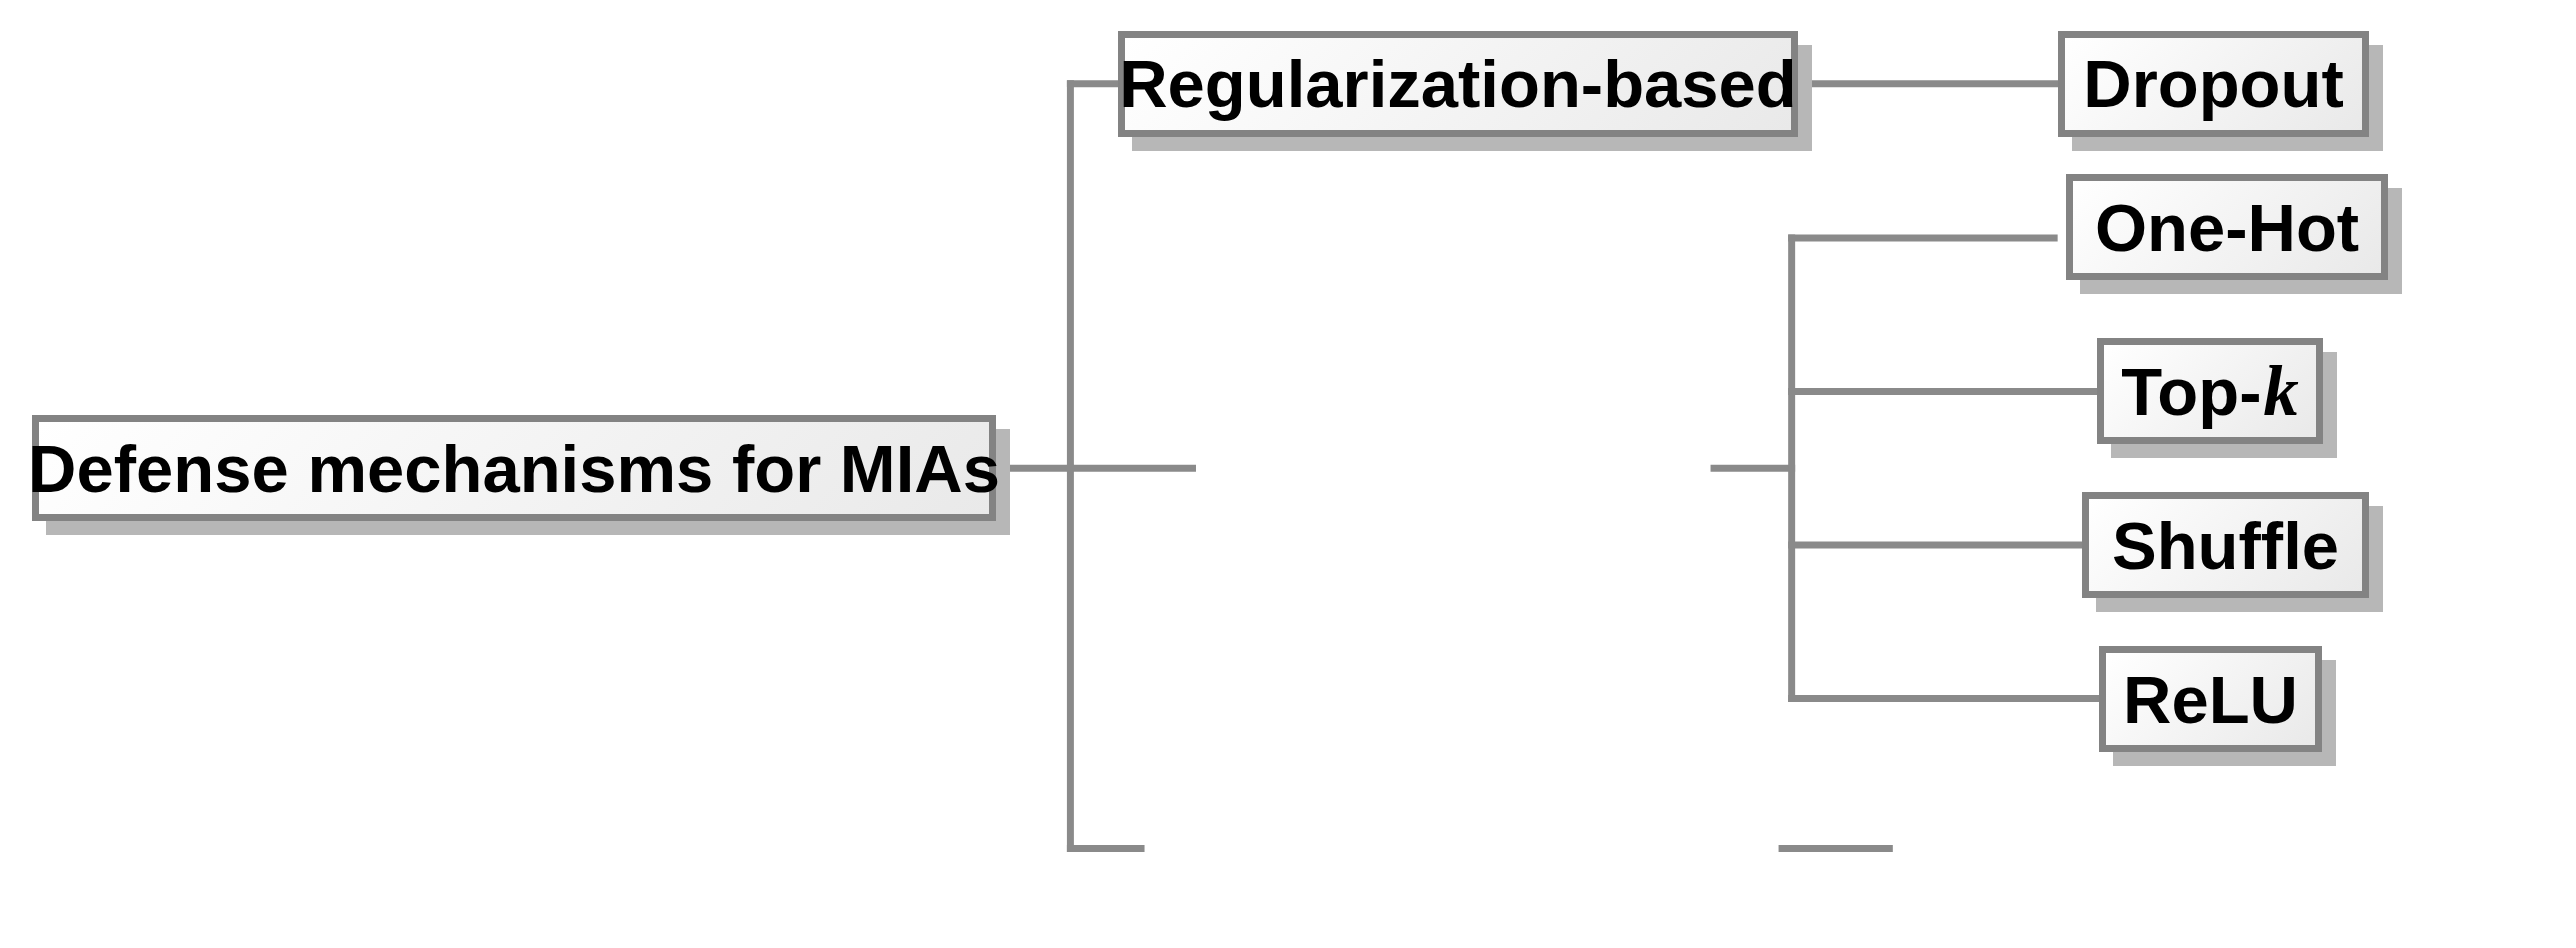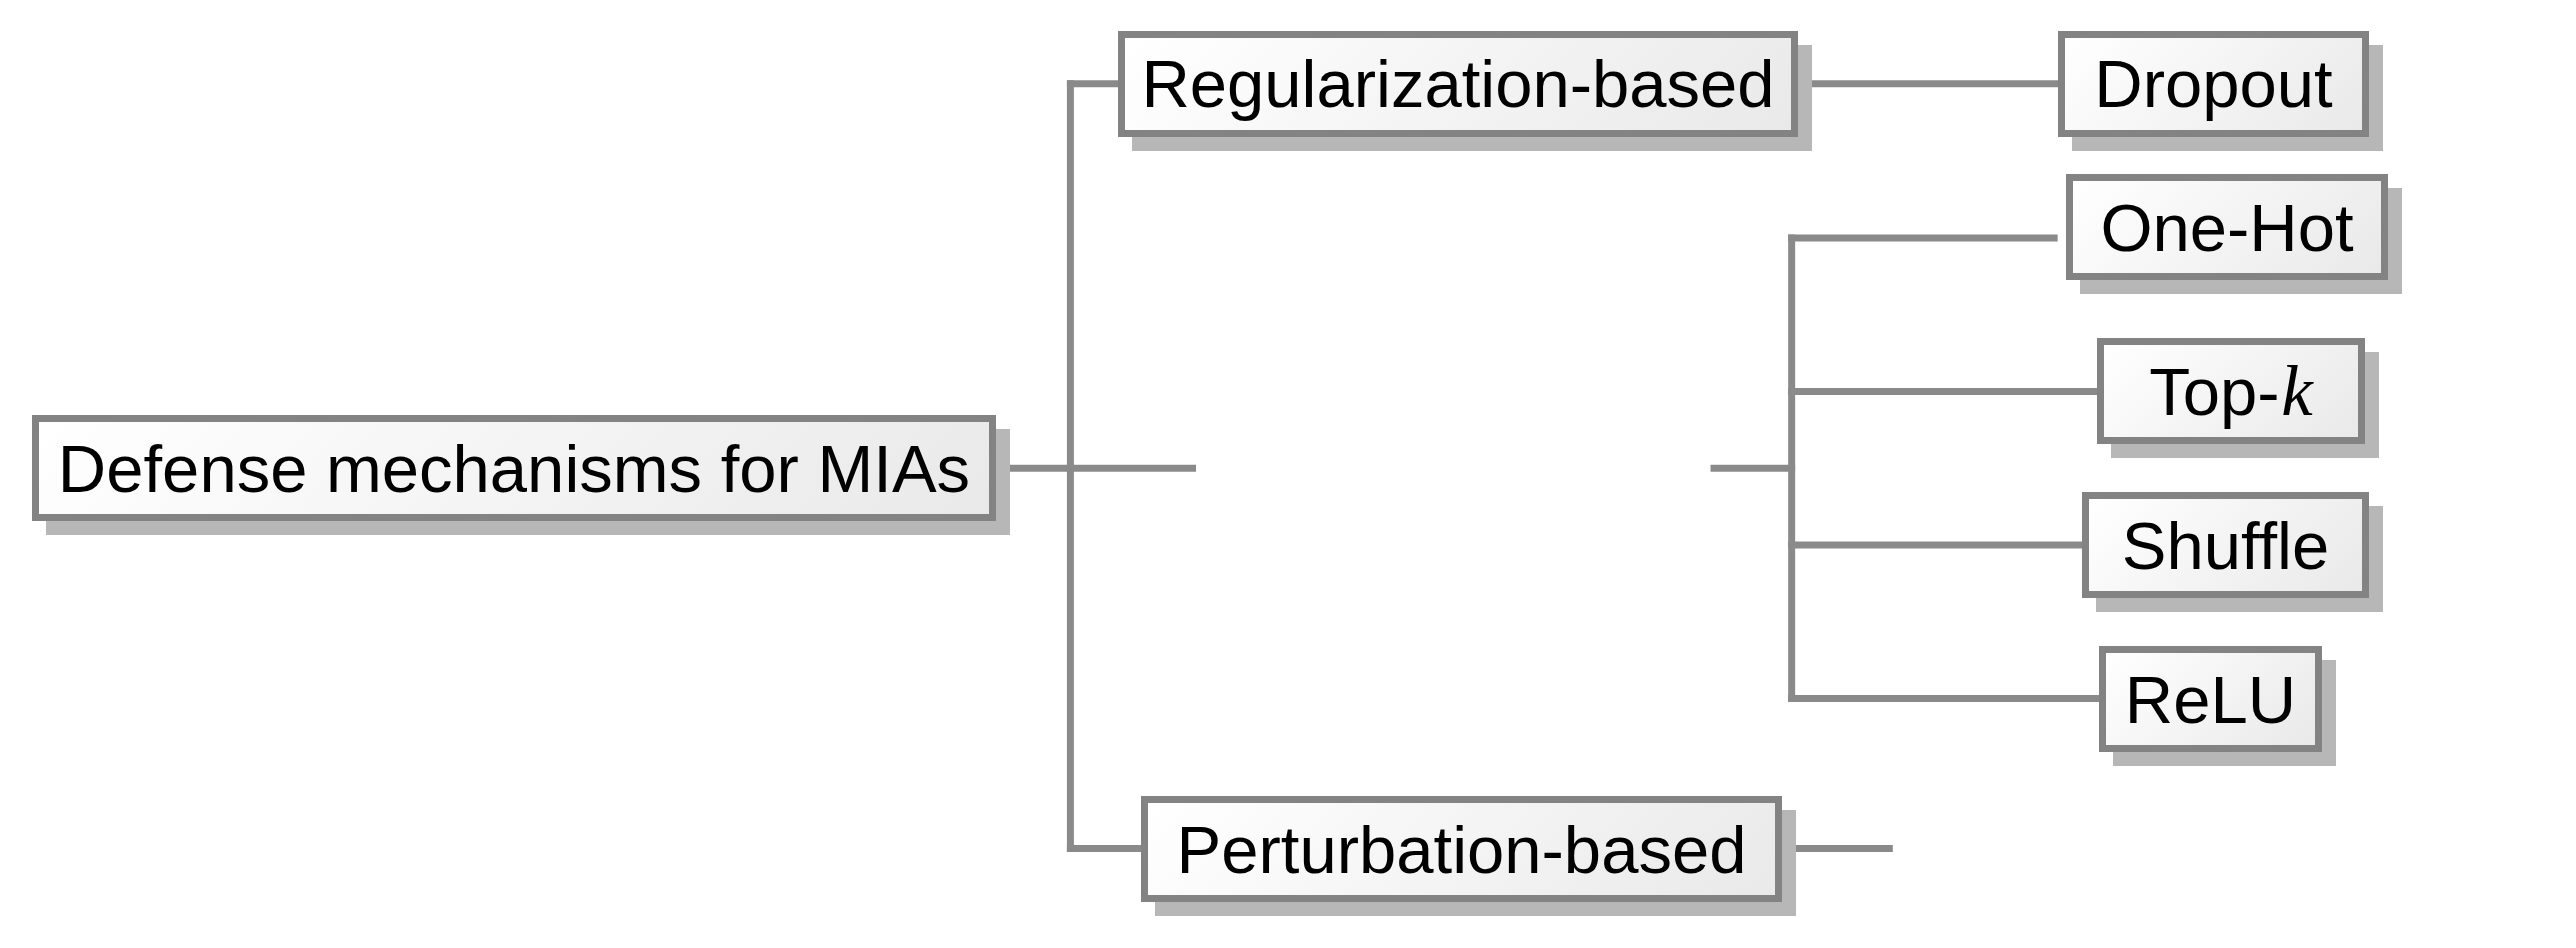--- a/index.html
+++ b/index.html
@@ -48,20 +48,21 @@
       var(--node-fill-light) 0%,
       var(--node-fill-mid) 45%,
       var(--node-fill-dark) 100%);
     box-shadow: 14px 14px 0 0 var(--node-shadow);
     display: flex;
     align-items: center;
     justify-content: center;
     white-space: nowrap;
     font-size: 67px;
     line-height: 1;
+    font-weight: bold;
   }
   .node .math-italic {
     font-family: "Liberation Serif", "DejaVu Serif", serif;
     font-style: italic;
     font-size: 71px;
     padding-left: 1.7px;
   }
 </style>
 </head>
 <body>
@@ -94,32 +95,29 @@
 
   <div class="node" style="left:2058px; top:30.5px; width:311px;">
     <span>Dropout</span>
   </div>
 
 
   <div class="node" style="left:2054px; top:174px; width:322px;margin-left:12px;">
     <span>One-Hot</span>
   </div>
 
-  <div class="node" style="left:2097px; top:338px; width:268px;">
+  <div class="node" style="left:2097px; top:338px; width:226px;">
     <span>Top-</span>
       <span class="math-italic">k</span>
   </div>
 
   <div class="node" style="left:2082px; top:492px; width:287px;">
     <span>Shuffle</span>
   </div>
 
   <div class="node" style="left:2099px; top:646px; width:223px;">
     <span>ReLU</span>
   </div>
 
-  <div class="node" style="left:1141px; top:796px; width:641px;">
-    <span>Perturbation-based</span>
-  </div>
 
 
 </div>
 
 
 </body></html>

